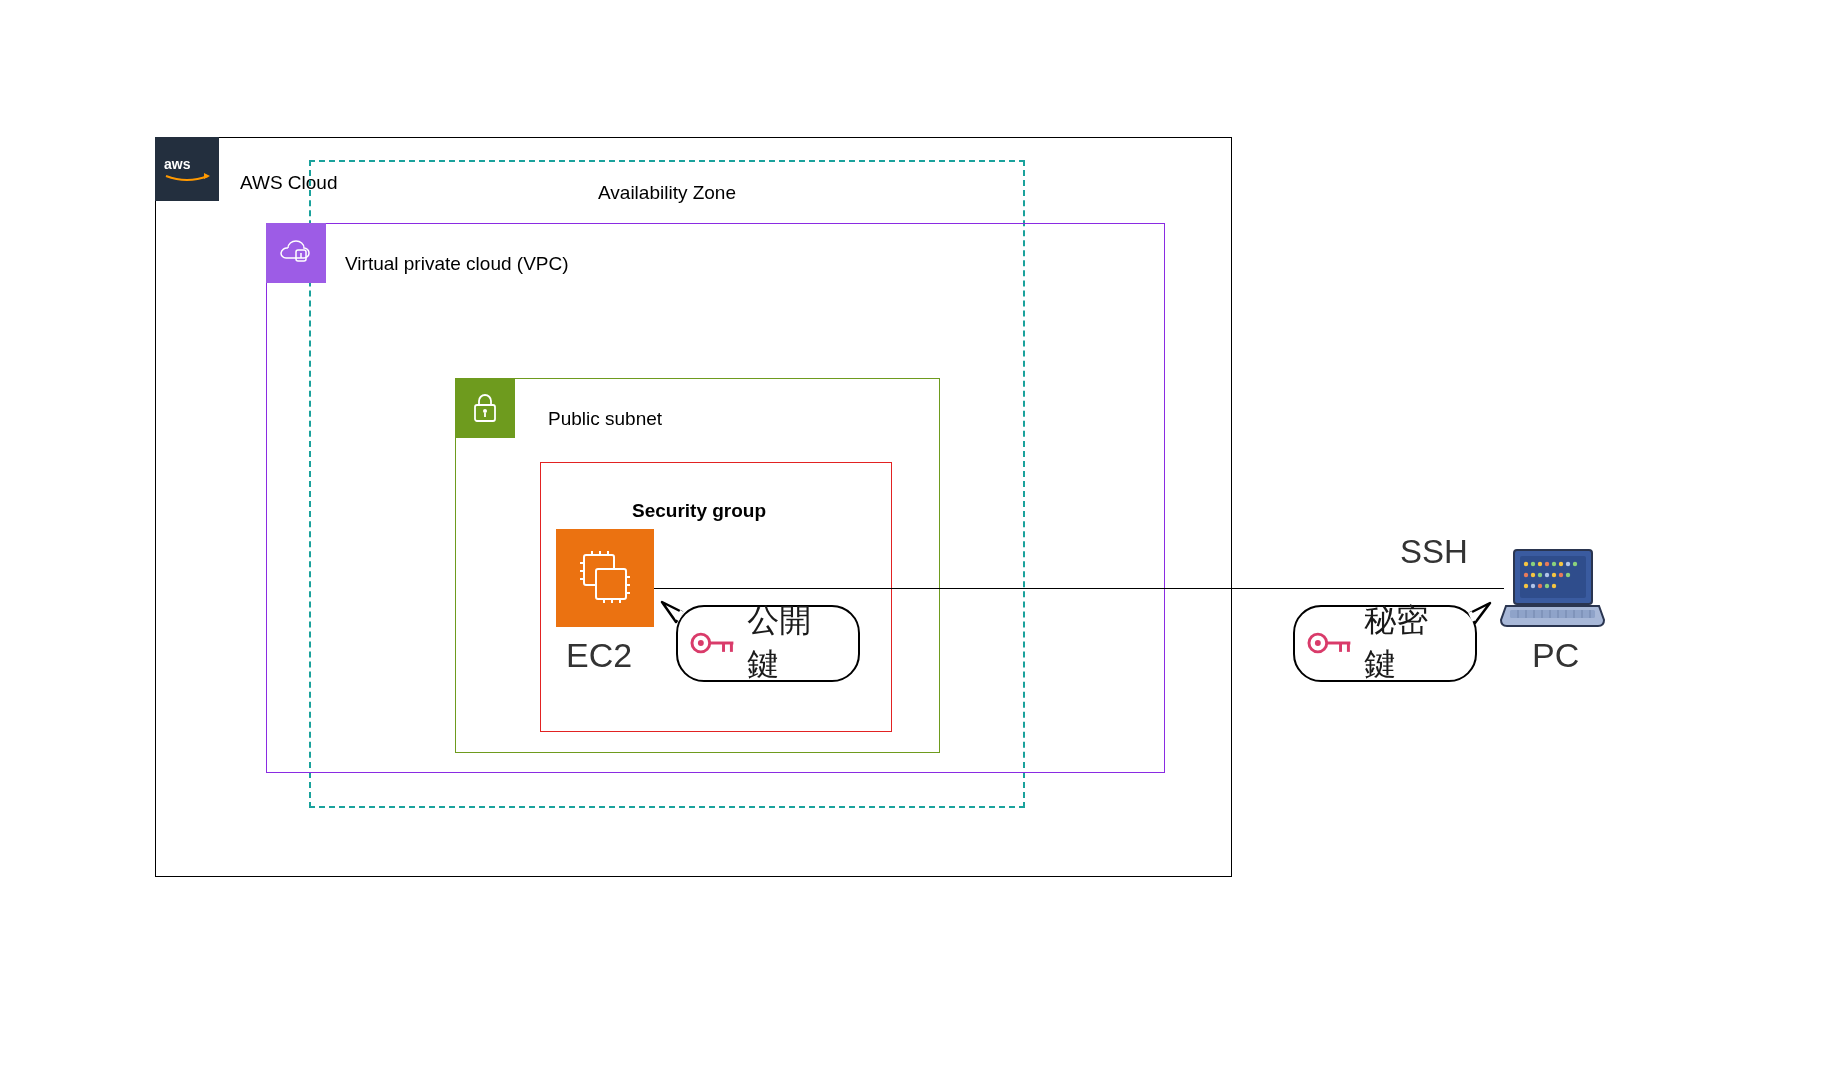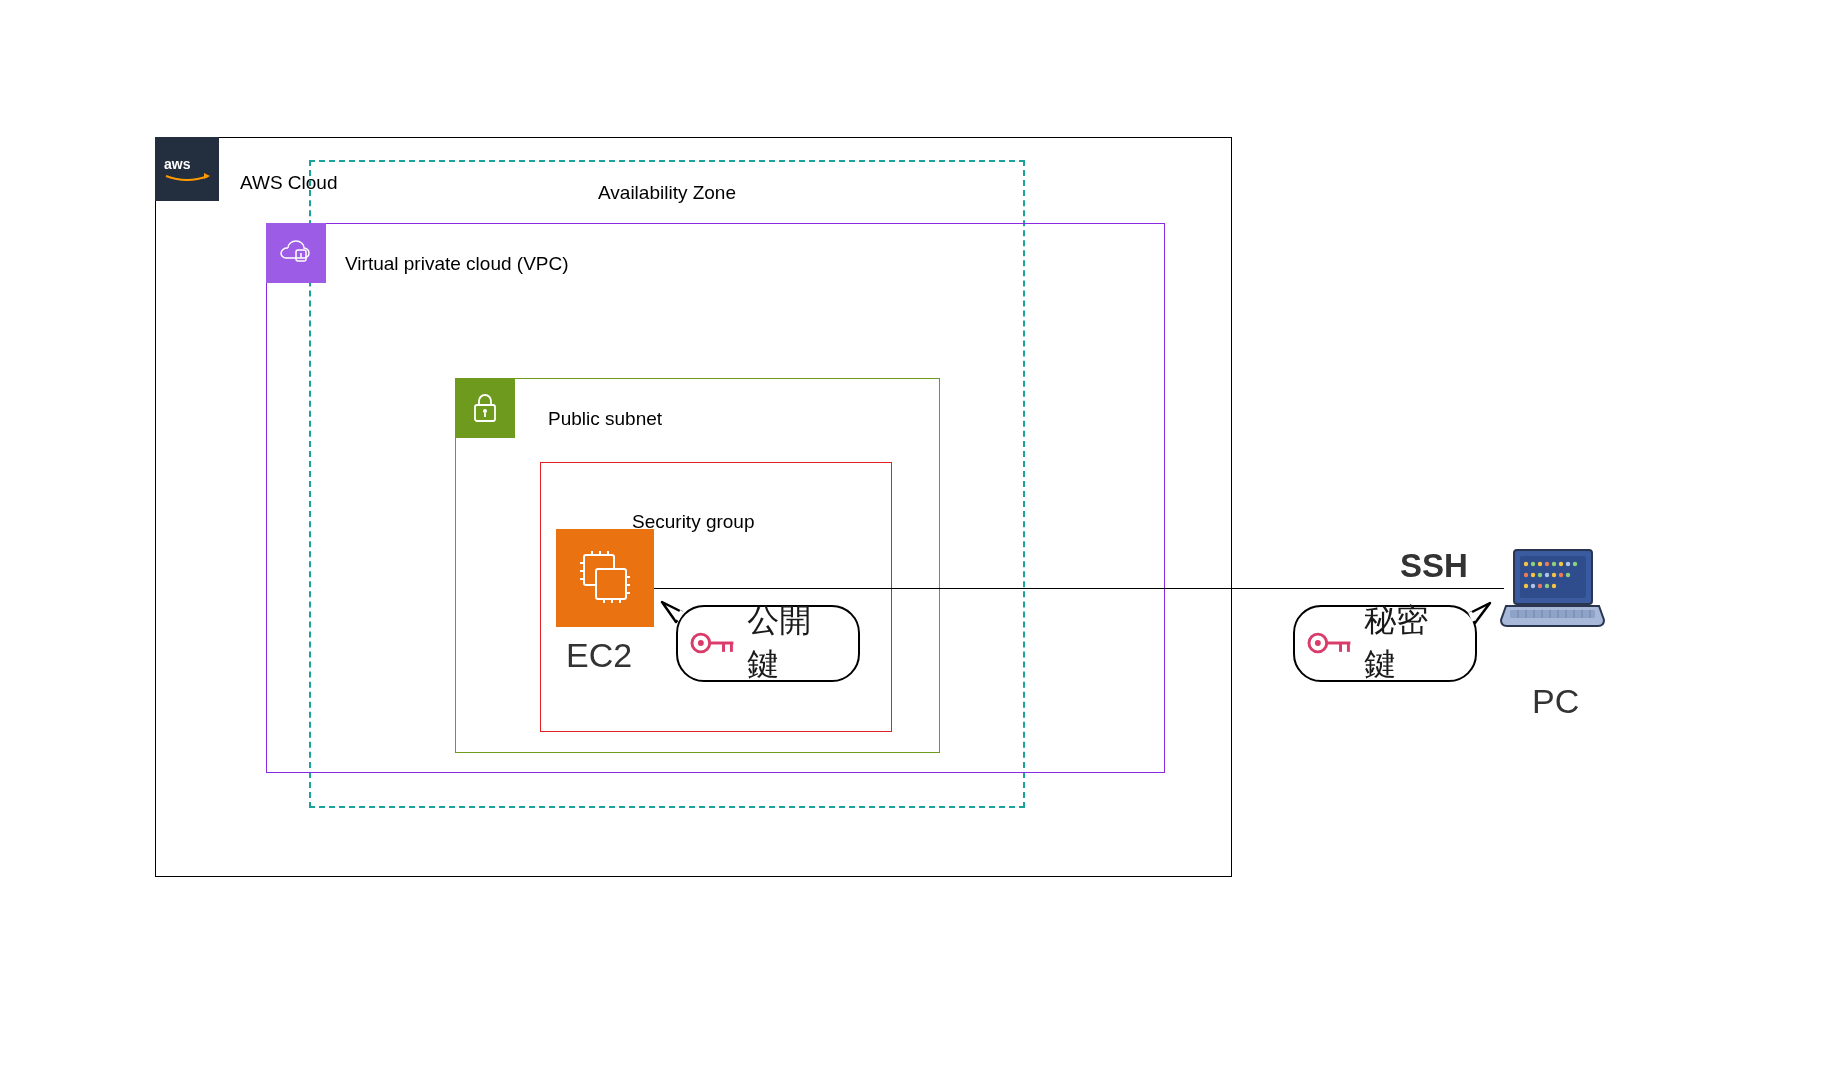--- a/index.html
+++ b/index.html
@@ -84,21 +84,21 @@
     <svg width="28" height="32" viewBox="0 0 28 32">
       <rect x="4" y="13" width="20" height="16" rx="2" fill="none" stroke="#fff" stroke-width="1.8"></rect>
       <path d="M8 13 v-4 a6 6 0 0 1 12 0 v4" fill="none" stroke="#fff" stroke-width="1.8"></path>
       <circle cx="14" cy="19" r="2" fill="#fff"></circle>
       <line x1="14" y1="21" x2="14" y2="25" stroke="#fff" stroke-width="1.8"></line>
     </svg>
   </div>
   <div class="label" style="left:548px; top:408px;">Public subnet</div>
 
   <div class="box" style="left:540px; top:462px; width:352px; height:270px; border:1px solid #e22222;"></div>
-  <div class="label" style="left:632px; top:511px;">Security group</div>
+  <div class="label" style="left:632px; top:500px;font-weight:bold;">Security group</div>
 
   <div class="icon-badge" style="left:556px; top:529px; width:98px; height:98px; background:#eb7211;">
     <svg width="62" height="62" viewBox="0 0 62 62">
       <rect x="10" y="8" width="30" height="30" rx="2" fill="none" stroke="#fff" stroke-width="2"></rect>
       <rect x="22" y="22" width="30" height="30" rx="2" fill="#eb7211" stroke="#fff" stroke-width="2"></rect>
       <line x1="18" y1="4" x2="18" y2="8" stroke="#fff" stroke-width="2"></line>
       <line x1="26" y1="4" x2="26" y2="8" stroke="#fff" stroke-width="2"></line>
       <line x1="34" y1="4" x2="34" y2="8" stroke="#fff" stroke-width="2"></line>
       <line x1="6" y1="16" x2="10" y2="16" stroke="#fff" stroke-width="2"></line>
       <line x1="6" y1="24" x2="10" y2="24" stroke="#fff" stroke-width="2"></line>
@@ -124,21 +124,21 @@
     <span class="speech-text">公開鍵</span>
   </div>
 
   <svg style="position:absolute; left:660px; top:600px;" width="24" height="24">
     <path d="M22 12 L2 2 L16 22 Z" fill="#fff" stroke="#000" stroke-width="2.5" stroke-linejoin="round"></path>
     <path d="M22 11 L17 20" stroke="#fff" stroke-width="4"></path>
   </svg>
 
   <div class="ssh-line" style="left:654px; top:588px; width:850px;"></div>
 
-  <div class="label" style="left:1400px; top:547px; font-size:33px; color:#333;font-weight:bold;">SSH</div>
+  <div class="label" style="left:1400px; top:533px; font-size:33px; color:#333;">SSH</div>
 
   <div class="speech" style="left:1293px; top:605px; width:184px; height:77px;">
     <svg width="48" height="36" viewBox="0 0 48 36">
       <circle cx="11" cy="18" r="9" fill="none" stroke="#d93b6a" stroke-width="3"></circle>
       <circle cx="11" cy="18" r="3" fill="#d93b6a"></circle>
       <line x1="20" y1="18" x2="44" y2="18" stroke="#d93b6a" stroke-width="3"></line>
       <line x1="34" y1="18" x2="34" y2="27" stroke="#d93b6a" stroke-width="3"></line>
       <line x1="42" y1="18" x2="42" y2="27" stroke="#d93b6a" stroke-width="3"></line>
     </svg>
     <span class="speech-text">秘密鍵</span>
@@ -188,15 +188,15 @@
           <line x1="42" y1="62" x2="42" y2="70"></line>
           <line x1="50" y1="62" x2="50" y2="70"></line>
           <line x1="58" y1="62" x2="58" y2="70"></line>
           <line x1="66" y1="62" x2="66" y2="70"></line>
           <line x1="74" y1="62" x2="74" y2="70"></line>
           <line x1="82" y1="62" x2="82" y2="70"></line>
           <line x1="90" y1="62" x2="90" y2="70"></line>
       </g>
     </svg>
   </div>
-  <div class="label" style="left:1532px; top:636px; font-size:34px; color:#333;margin-top:46px;">PC</div>
+  <div class="label" style="left:1532px; top:636px; font-size:34px; color:#333;">PC</div>
 
 </div>
 
 </body></html>

